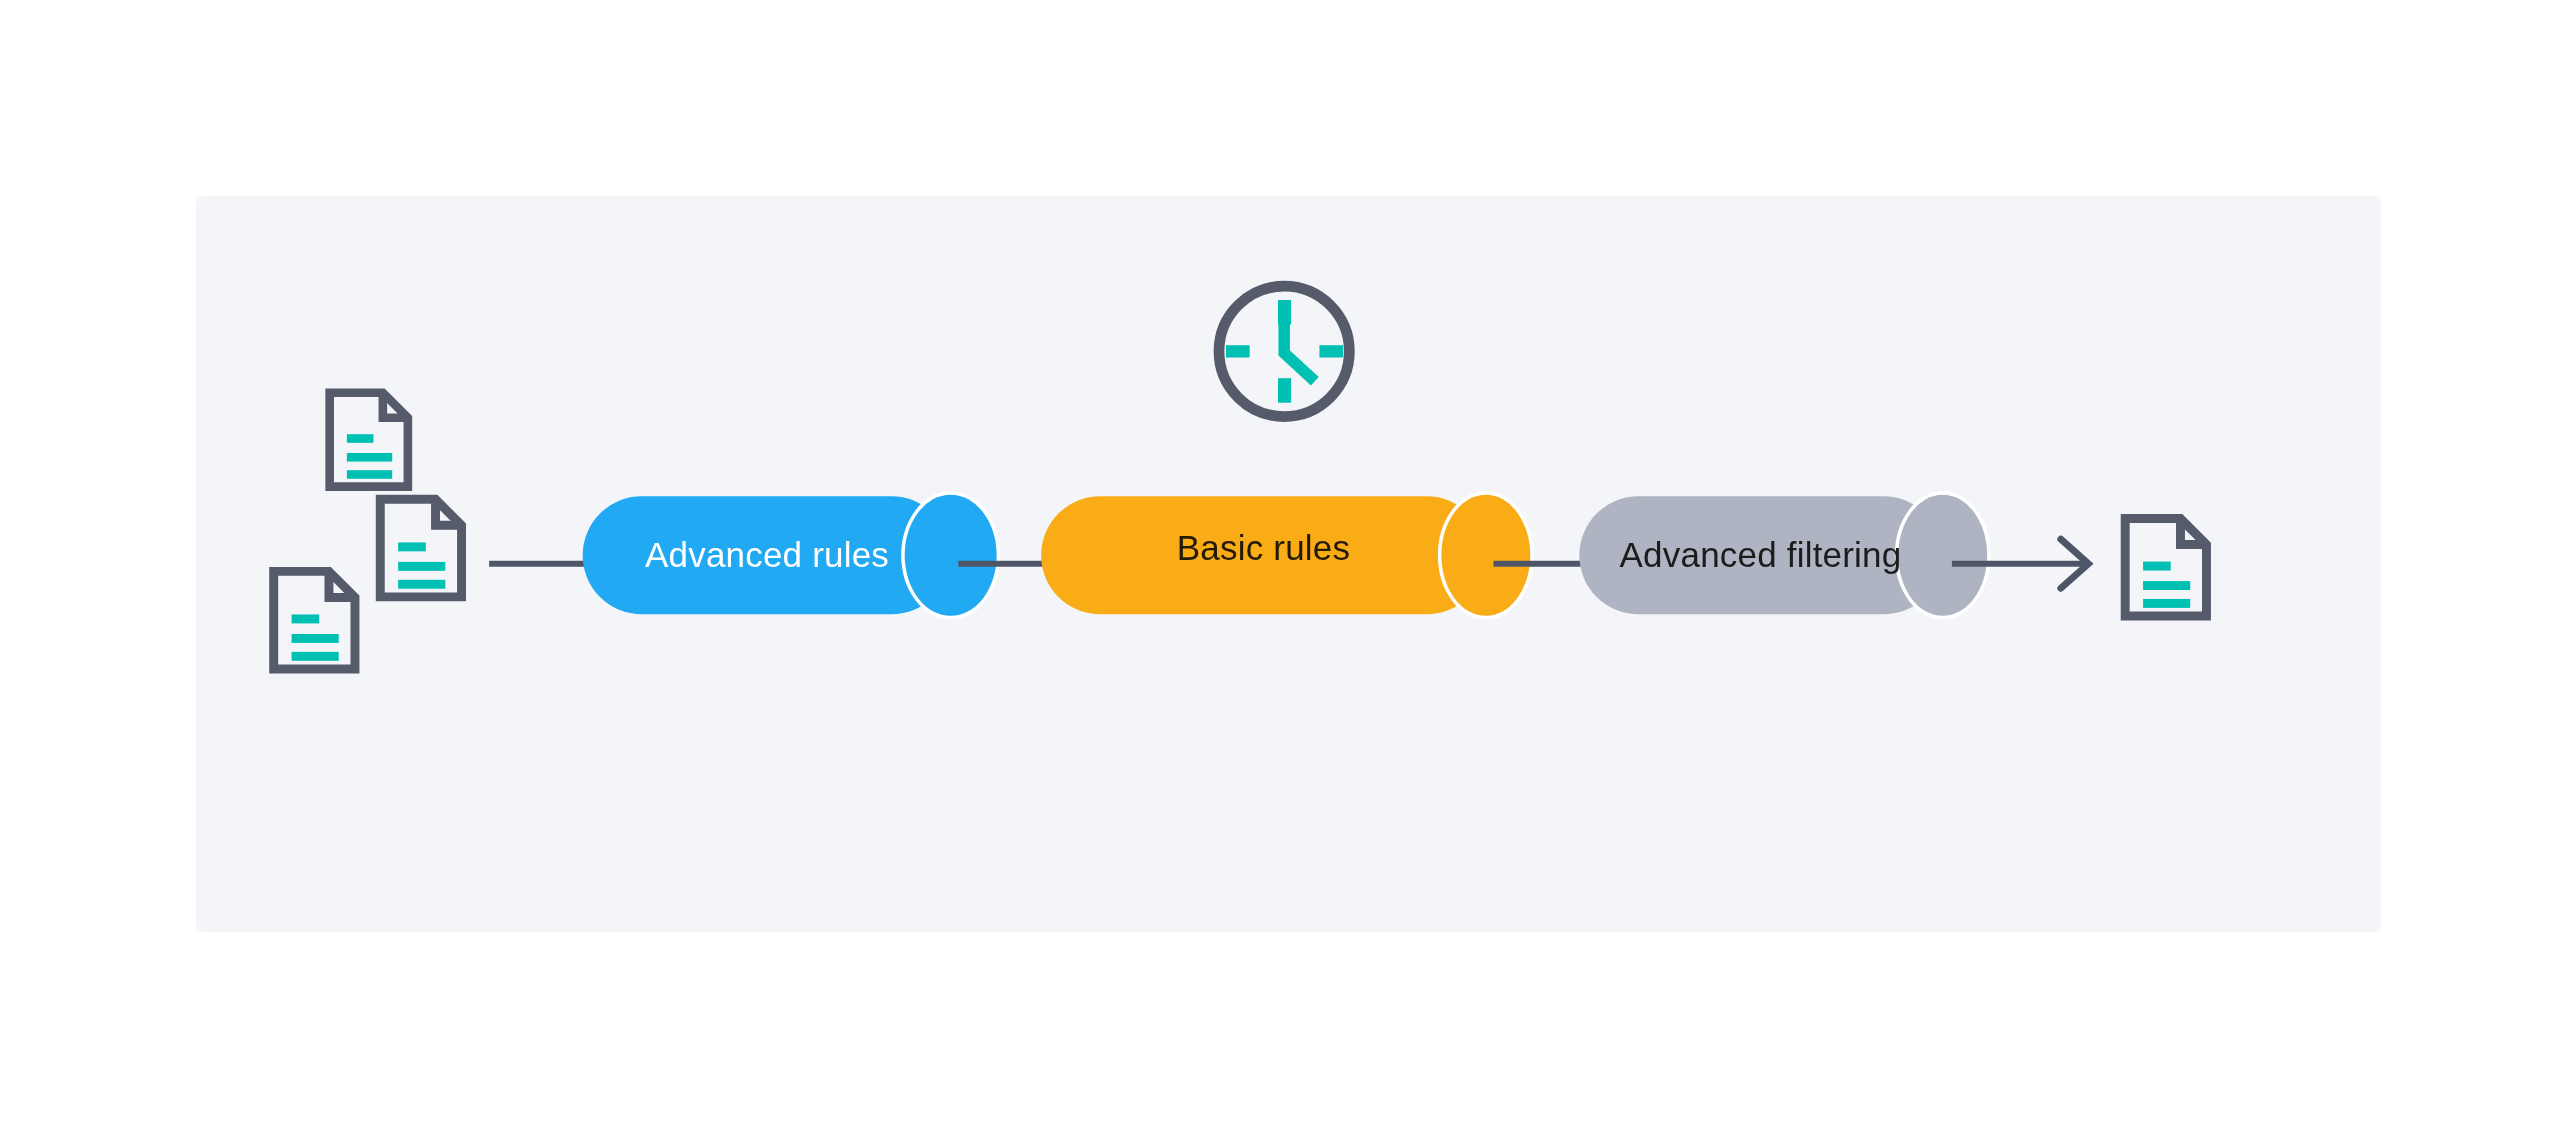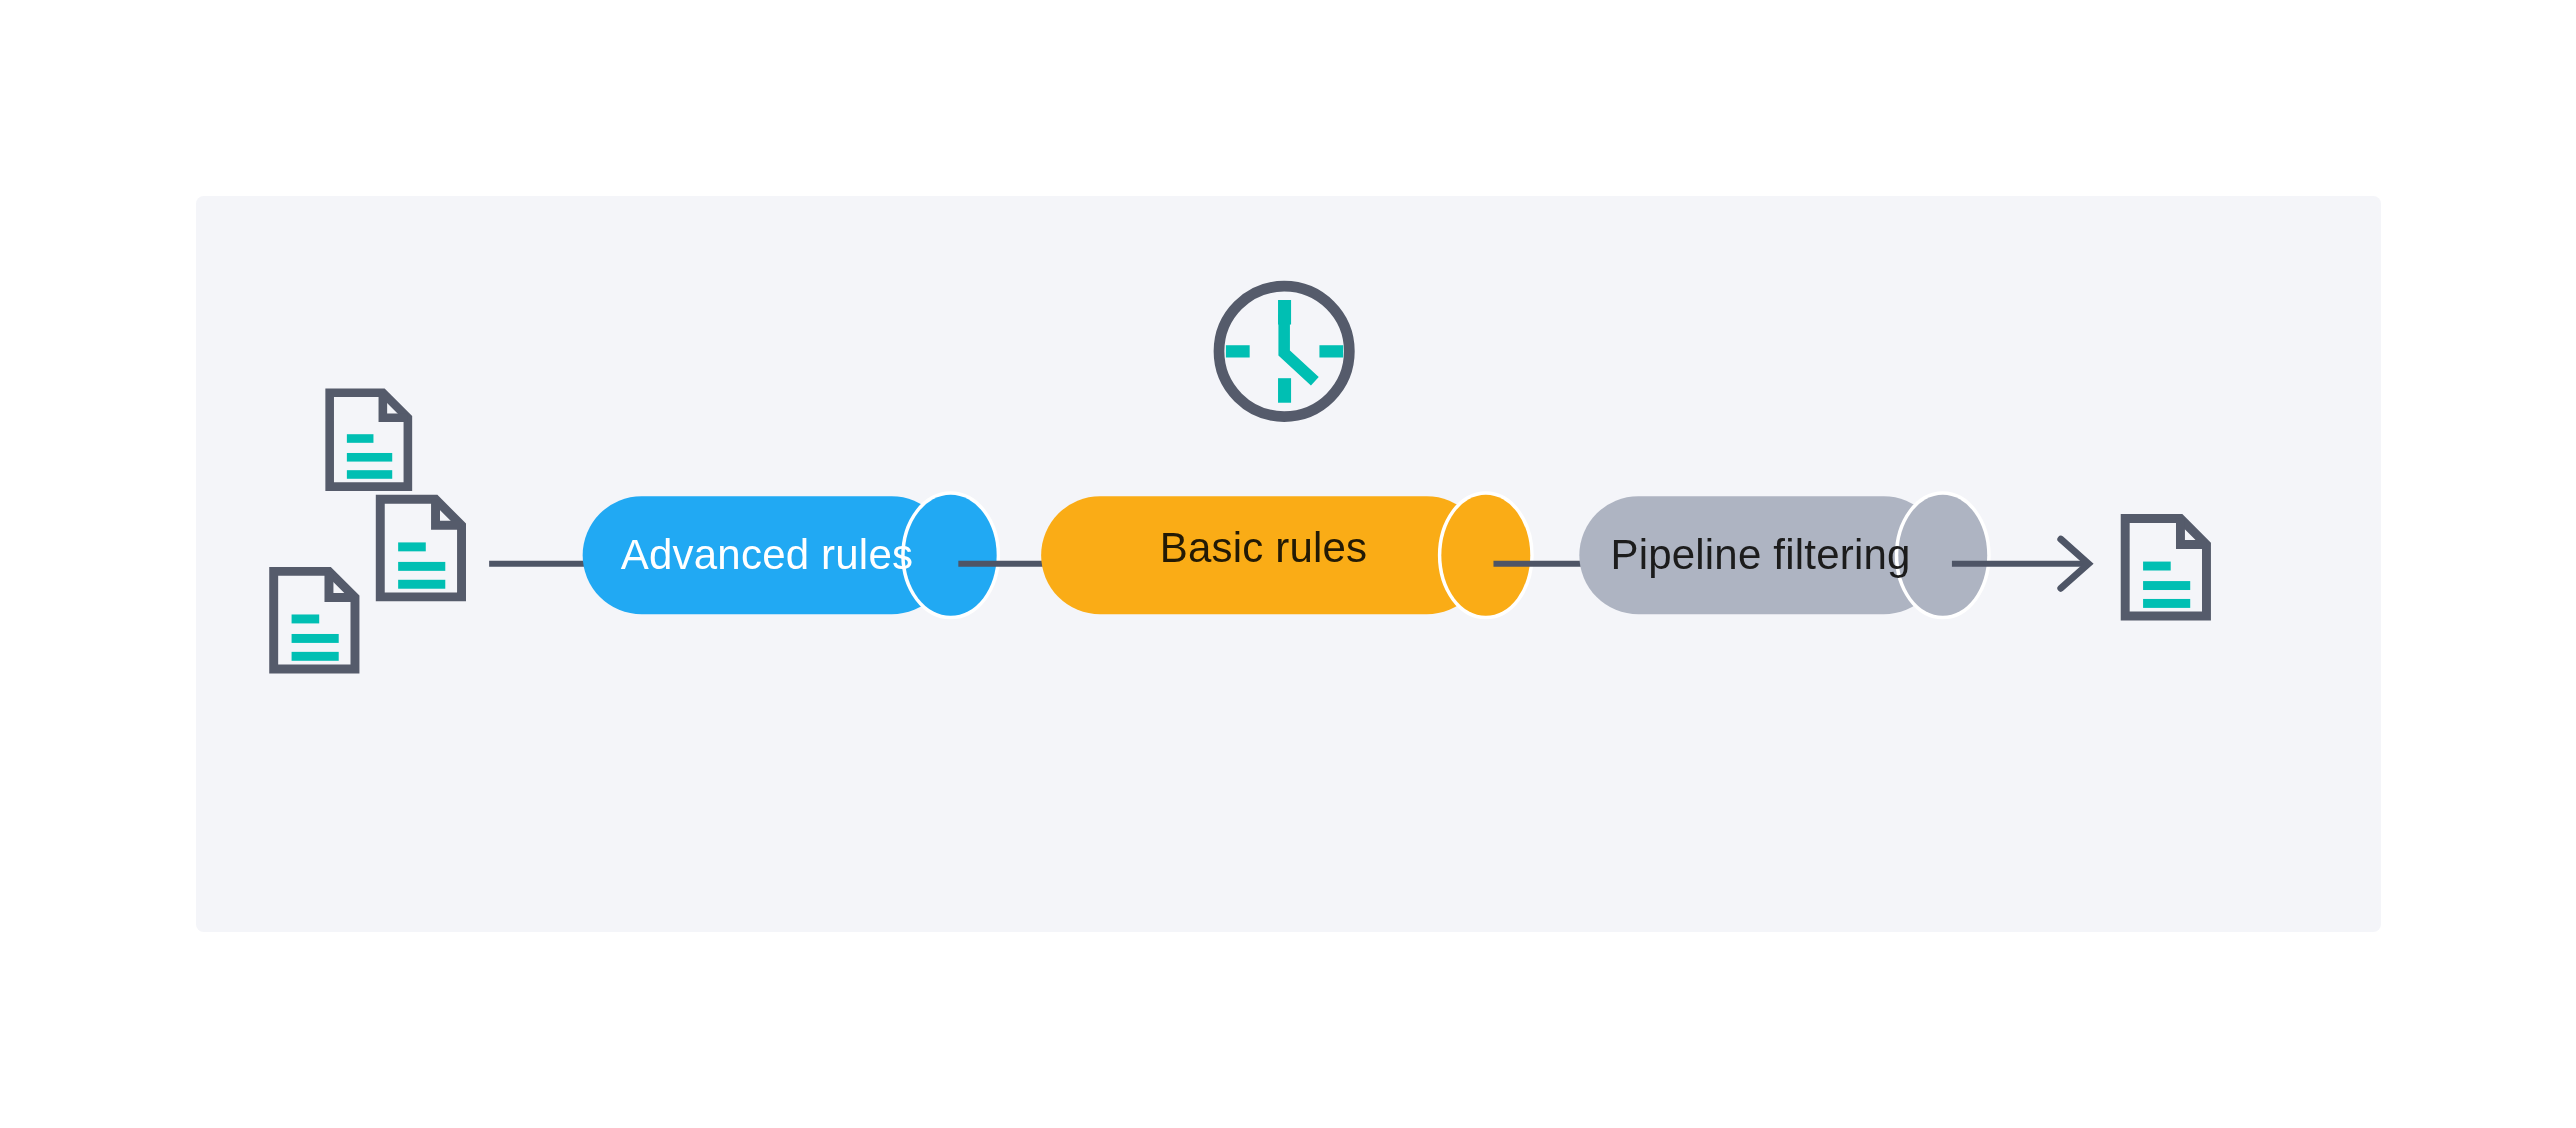--- a/index.html
+++ b/index.html
@@ -33,21 +33,21 @@
     left: 0;
     top: 0;
     width: 2576px;
     height: 1129px;
   }
   .node-label {
     position: absolute;
     display: flex;
     align-items: center;
     justify-content: center;
-    font-size: 42px;
+    font-size: 35px;
     letter-spacing: 0.2px;
     white-space: nowrap;
     pointer-events: none;
   }
 </style>
 </head>
 <body>
 
 <div id="stage">
 
@@ -128,16 +128,16 @@
       <g transform="translate(2772,676) scale(1.06)">
         <use href="#doc-glyph"></use>
       </g>
     </g>
   </svg>
 
   <div class="node-label" style="left:583px; top:496px; width:368px; height:118px; color:#ffffff;">Advanced rules</div>
 
   <div class="node-label" style="left:1041px; top:496px; width:445px; height:104px; color:#231a05;">Basic rules</div>
 
-  <div class="node-label" style="left:1579px; top:496px; width:363px; height:118px; color:#1c1c1c;">Pipeline filtering</div>
+  <div class="node-label" style="left:1579px; top:496px; width:363px; height:118px; color:#1c1c1c;">Advanced filtering</div>
 
 </div>
 
 
 </body></html>

